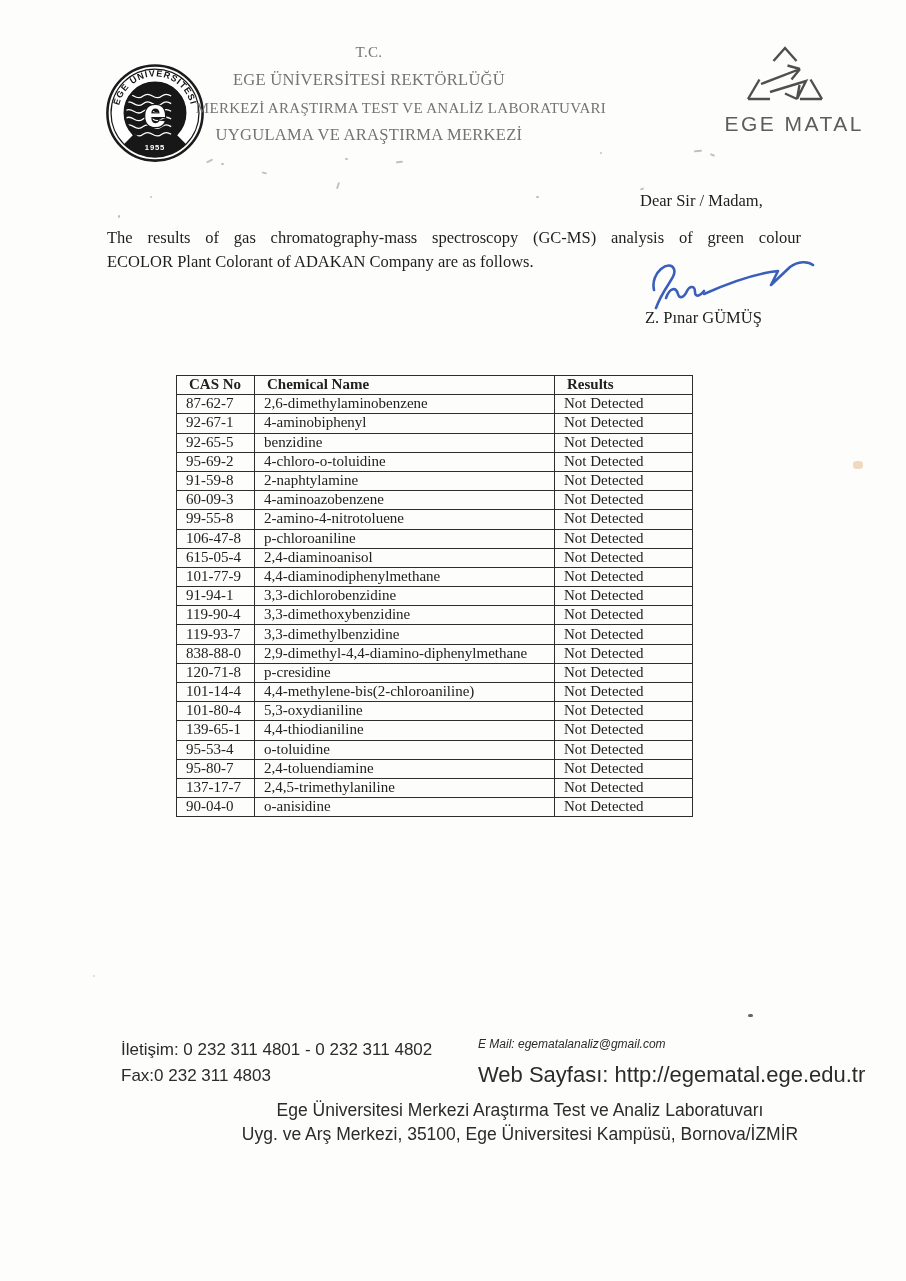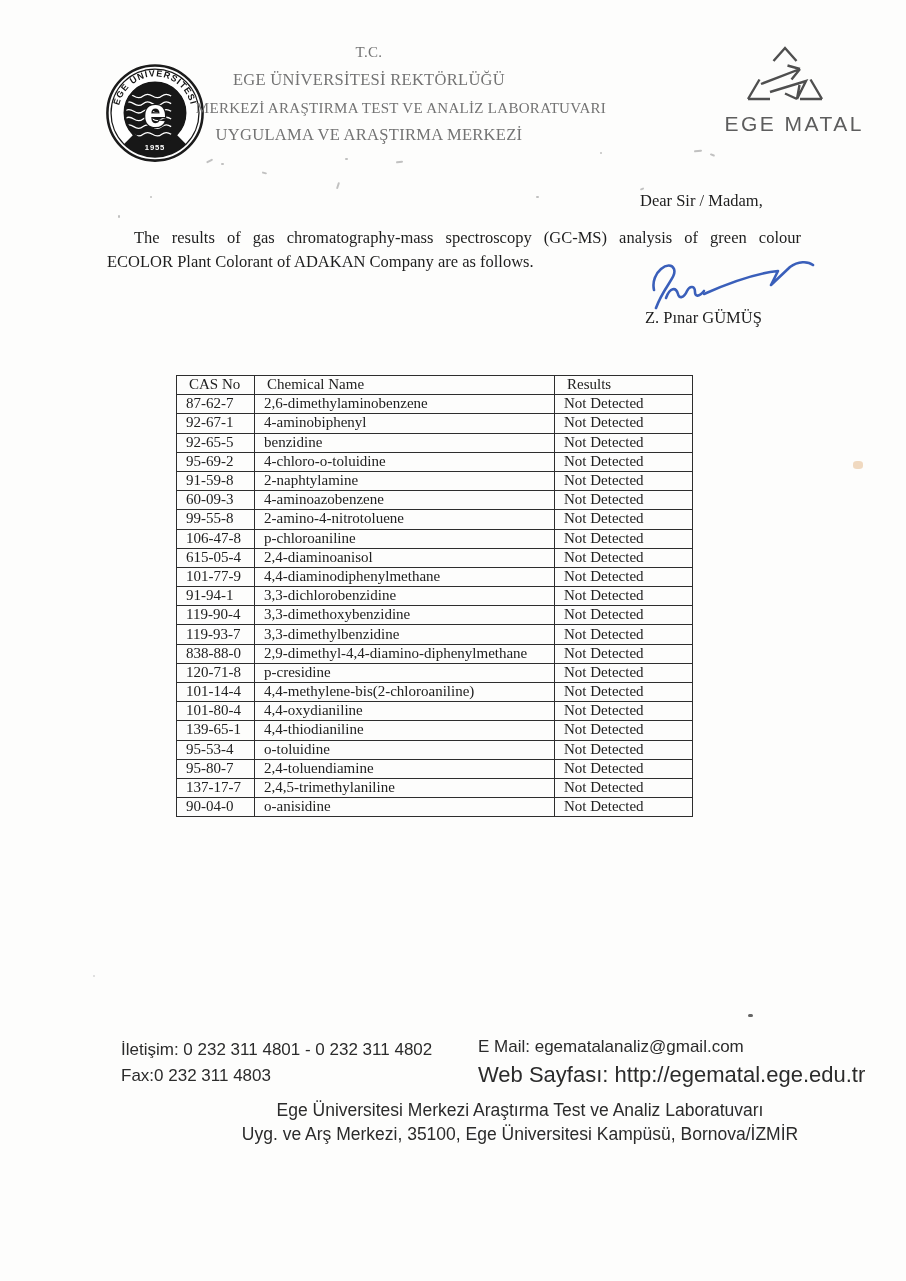--- a/index.html
+++ b/index.html
@@ -15,36 +15,36 @@
   .h-1  { top:70px;  font-size:16.5px; }
   .h-2  { top:100px;  font-size:15px;padding-left:32px; }
   .h-3  { top:125px; font-size:16.5px; }
   .seal { position:absolute; left:104px; top:62px; width:102px; height:102px; }
   .matal { position:absolute; left:706px; top:46px; width:158px; text-align:right; }
   .matal svg { display:block; margin:0 auto; width:90px; height:64px; }
   .matal-label { margin-top:2px; font-family:"Liberation Sans", sans-serif; font-size:21px; letter-spacing:2.5px; color:#5d5d5d; white-space:nowrap; }
   
   .salutation { position:absolute; left:640px; top:191px; font-size:16.5px; }
   .para { position:absolute; left:107px; top:226px; width:694px; font-size:16.5px; line-height:23.5px; }
-  .para .l1 { text-align:justify; text-align-last:justify;margin-left:27px; }
+  .para .l1 { text-align:justify; text-align-last:justify; }
   .signature { position:absolute; left:636px; top:252px; width:185px; height:64px; }
   .signer { position:absolute; left:645px; top:308px; font-size:16.5px; }
   
   .results-table { position:absolute; left:176px; top:375px; border-collapse:collapse; font-size:15px; color:#212121; }
   .results-table th, .results-table td {
     border:1.6px solid #2e2e2e; padding:0 4px 1px 9px;
     height:17.2px; line-height:17px; white-space:nowrap; text-align:left; font-weight:normal;
   }
-  .results-table th { font-weight:normal;padding-left:12px; }
+  .results-table th { font-weight:bold;padding-left:12px; }
   .col-cas { width:78px; }  .col-name { width:300px; } .col-res { width:138px; }
   
   .f { position:absolute; font-family:"Liberation Sans", sans-serif; color:#2b2b2b; white-space:nowrap; }
   .f-contact { left:121px; top:1040px; font-size:17px; }
   .f-fax     { left:121px; top:1066px; font-size:17px; }
-  .f-email   { left:478px; top:1037px; font-size:17px; }
+  .f-email   { left:478px; top:1037px; font-size:12px;font-style:italic; }
   .f-web     { left:478px; top:1062px; font-size:22px; }
   .f-addr1   { left:130px; top:1100px; width:780px; text-align:center; font-size:17.5px; }
   .f-addr2   { left:130px; top:1124px; width:780px; text-align:center; font-size:17.5px; }
   
   .mark { position:absolute; background:#8f8f8f; opacity:.55; border-radius:1px; }
 </style>
 </head>
 <body>
 
 <div class="page">
@@ -229,21 +229,21 @@
         </tr>
 
         <tr>
           <td>101-14-4</td>
           <td>4,4-methylene-bis(2-chloroaniline)</td>
           <td>Not Detected</td>
         </tr>
 
         <tr>
           <td>101-80-4</td>
-          <td>4,4-oxydianiline</td>
+          <td>5,3-oxydianiline</td>
           <td>Not Detected</td>
         </tr>
 
         <tr>
           <td>139-65-1</td>
           <td>4,4-thiodianiline</td>
           <td>Not Detected</td>
         </tr>
 
         <tr>

